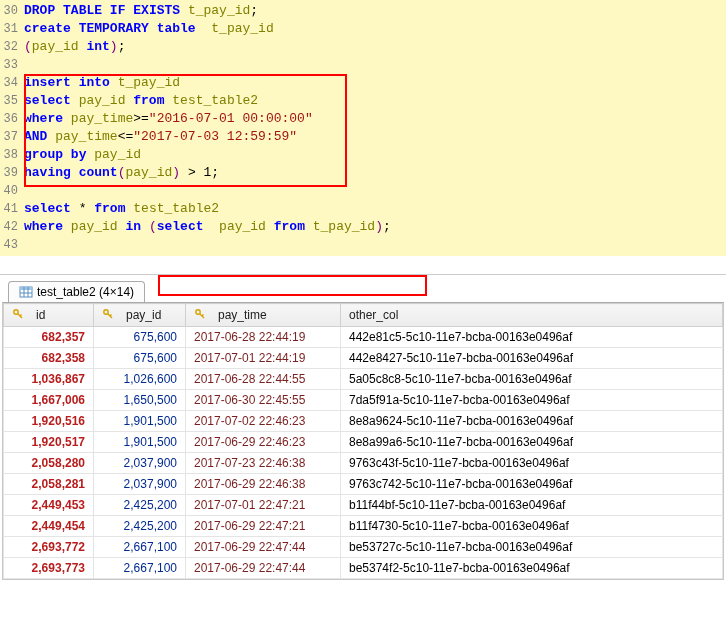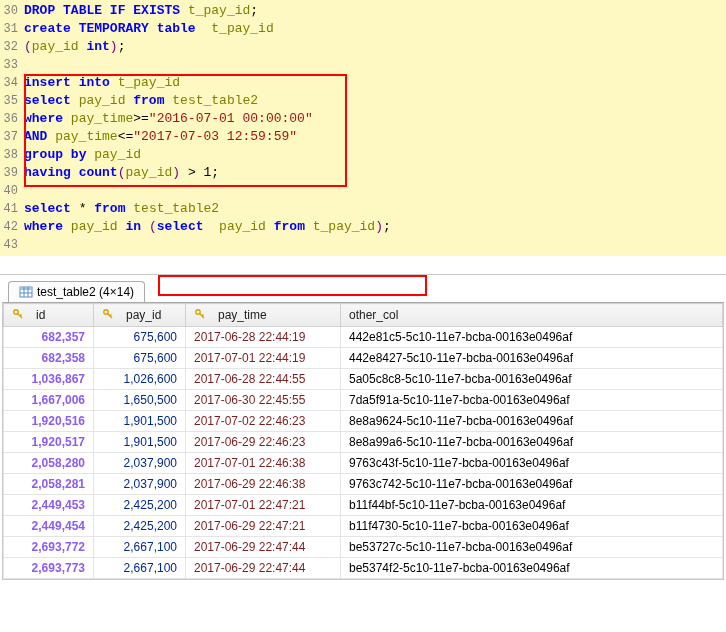--- a/index.html
+++ b/index.html
@@ -26,21 +26,21 @@
   .tab-row { display: flex; align-items: flex-end; padding: 6px 20px 0 8px; }
   .tab { display: inline-flex; align-items: center; gap: 4px; padding: 3px 10px; border: 1px solid #aaa; border-bottom: none; background: #fcfcfc; font-size: 12px; border-radius: 4px 4px 0 0; }
   .tab-icon svg { display: block; }
 
   .grid { border: 1px solid #c8c8c8; border-top: 1px solid #aaa; margin: 0 2px; font-size: 12px; }
   table { border-collapse: collapse; width: 100%; table-layout: fixed; }
   th { background: linear-gradient(#f7f7f7,#ececec); border: 1px solid #d0d0d0; padding: 4px 8px; text-align: left; font-weight: normal; color: #222; }
   th .hdr { display: flex; align-items: flex-start; gap: 12px; }
   th .key-icon svg { display: block; }
   td { border: 1px solid #e4e4e4; padding: 3px 8px; }
-  td.id { color: #8b5cf6; font-weight: bold; text-align: right; }
+  td.id { color: #b91c1c; font-weight: bold; text-align: right; }
   td.payid { color: #002a8f; text-align: right; }
   td.time { color: #7a1f1f; }
   td.other { color: #000000; }
   col.c-id { width: 90px; }
   col.c-pid { width: 92px; }
   col.c-pt { width: 155px; }
   col.c-oc { width: auto; }
 </style>
 </head>
 <body>
@@ -209,21 +209,21 @@
           </tr>
           <tr>
             <td class="id">1,920,517</td>
             <td class="payid">1,901,500</td>
             <td class="time">2017-06-29 22:46:23</td>
             <td class="other">8e8a99a6-5c10-11e7-bcba-00163e0496af</td>
           </tr>
           <tr>
             <td class="id">2,058,280</td>
             <td class="payid">2,037,900</td>
-            <td class="time">2017-07-01 22:46:38</td>
+            <td class="time">2017-07-23 22:46:38</td>
             <td class="other">9763c43f-5c10-11e7-bcba-00163e0496af</td>
           </tr>
           <tr>
             <td class="id">2,058,281</td>
             <td class="payid">2,037,900</td>
             <td class="time">2017-06-29 22:46:38</td>
             <td class="other">9763c742-5c10-11e7-bcba-00163e0496af</td>
           </tr>
           <tr>
             <td class="id">2,449,453</td>

